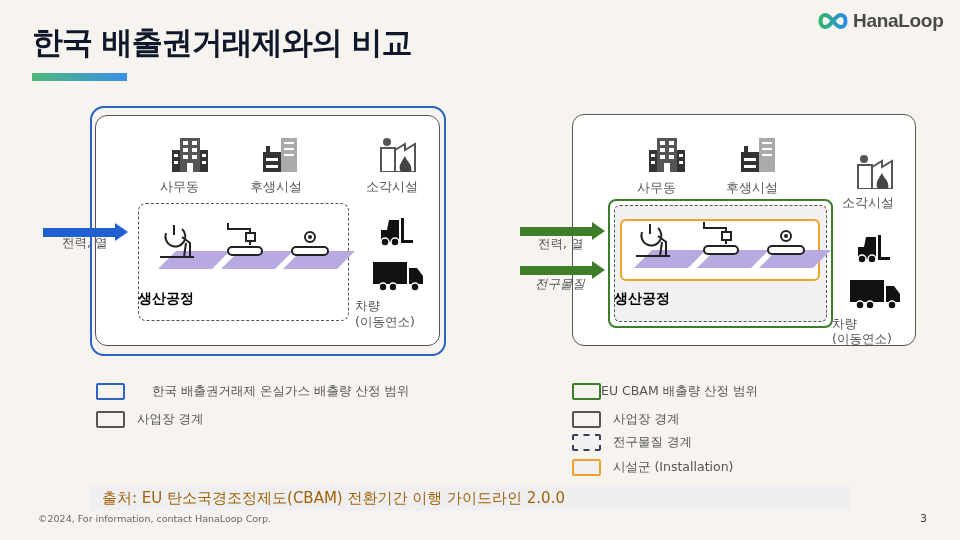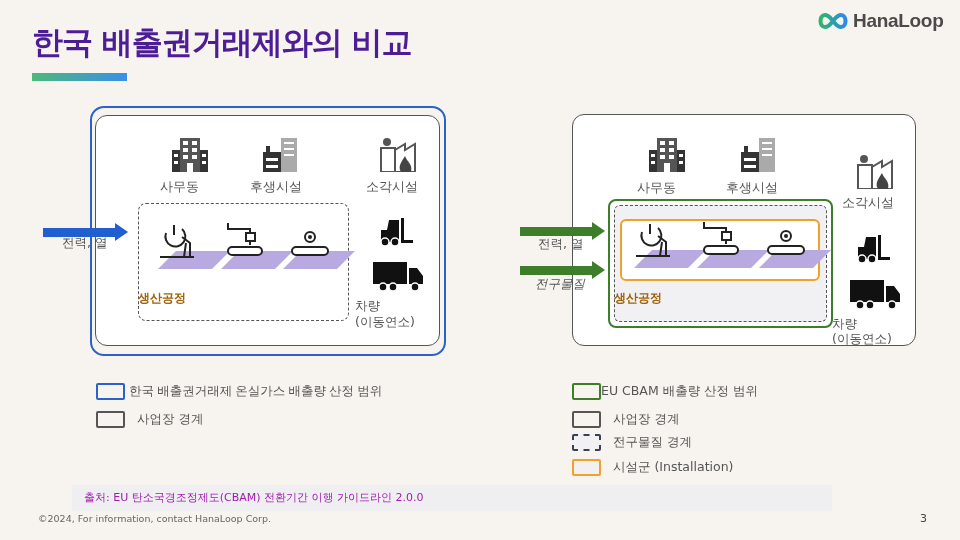--- a/index.html
+++ b/index.html
@@ -1,48 +1,48 @@
 <!DOCTYPE html>
 <html><head>
 <meta charset="utf-8">
 <style>
   * { box-sizing: border-box; margin: 0; padding: 0; }
   html, body { width: 960px; height: 540px; overflow: hidden; }
   body { background: #f7f4ef; font-family: "DejaVu Sans", "Liberation Sans", sans-serif; color: #555; position: relative; }
   .abs { position: absolute; }
 
-  .title { left: 32px; top: 22px; font-size: 31px; font-weight: bold; color: #4c1d95; letter-spacing: -1px; }
+  .title { left: 32px; top: 22px; font-size: 31px; font-weight: bold; color: #0f172a; letter-spacing: -1px; }
   .title-bar { left: 32px; top: 73px; width: 95px; height: 8px; background: linear-gradient(90deg, #4fb87a, #3a8fe8); }
 
   .logo { left: 816px; top: 10px; display: flex; align-items: center; gap: 3px; }
   .logo-text { font-size: 19px; font-weight: bold; color: #4a4a4a; font-family: "Liberation Sans", sans-serif; letter-spacing: -0.3px; }
 
   
   .scope-kr { left: 90px; top: 106px; width: 356px; height: 250px; border: 2.5px solid #2a62c9; border-radius: 14px; }
   .site-box { border: 1.5px solid #555; border-radius: 12px; background: #fff; }
   .site-left { left: 95px; top: 115px; width: 345px; height: 231px; }
   .site-right { left: 572px; top: 114px; width: 344px; height: 232px; }
 
   .proc-left { left: 138px; top: 203px; width: 211px; height: 118px; border: 1.2px dashed #555; border-radius: 8px; }
   .scope-eu { left: 608px; top: 199px; width: 225px; height: 129px; border: 2.5px solid #3e7d2a; border-radius: 8px; }
   .proc-right { left: 614px; top: 205px; width: 213px; height: 117px; border: 1.2px dashed #555; border-radius: 6px; background: #f1f1f3; }
   .install { left: 620px; top: 219px; width: 200px; height: 62px; border: 2px solid #f0a12a; border-radius: 6px; background: #fff; }
 
   .label { font-size: 12.5px; color: #555; white-space: nowrap; }
-  .label-strong { font-size: 12px; font-weight: bold; color: #a16207; white-space: nowrap; }
+  .label-strong { font-size: 14px; font-weight: bold; color: #000000; white-space: nowrap; }
   .center { text-align: left; }
 
   .arrow { display: flex; align-items: center; }
   .arrow .shaft { height: 9px; }
   .arrow .head { width: 0; height: 0; border-top: 9px solid transparent; border-bottom: 9px solid transparent; }
 
   .legend-box { width: 29px; height: 17px; border-radius: 2px; }
   .legend-text { font-size: 12.5px; color: #555; white-space: nowrap; }
 
-  .source { left: 72px; top: 485px; width: 760px; height: 26px; background: #efeff1; font-size: 11px; color: #a21caf; padding-left: 12px; line-height: 26px; }
+  .source { left: 90px; top: 485px; width: 760px; height: 26px; background: #efeff1; font-size: 15px; color: #a16207; padding-left: 12px; line-height: 26px; }
   .footer { left: 38px; top: 513px; font-size: 9.5px; color: #666; }
   .pageno { left: 920px; top: 512px; font-size: 11px; color: #444; }
 
   .conveyor-floor { position: absolute; width: 54px; height: 18px; background: #b8a9e0; transform: skewX(-45deg); }
 </style>
 </head>
 <body>
 
 <div class="abs title">한국 배출권거래제와의 비교</div>
 <div class="abs title-bar"></div>
@@ -265,21 +265,21 @@
       <rect x="0" y="0" width="34" height="22" fill="#111"></rect>
       <path d="M36 6 L44 6 L50 14 L50 22 L36 22 Z" fill="#111"></path>
       <circle cx="10" cy="25" r="4" fill="#111" stroke="#fff" stroke-width="1.5"></circle>
       <circle cx="20" cy="25" r="4" fill="#111" stroke="#fff" stroke-width="1.5"></circle>
       <circle cx="42" cy="25" r="4" fill="#111" stroke="#fff" stroke-width="1.5"></circle>
     </svg>
 </div>
 <div class="abs label center" style="left:832px; top:316px; width:70px;">차량</div>
 <div class="abs label center" style="left:832px; top:331px; width:70px;">(이동연소)</div>
 
-<div class="abs" style="left:96px; top:383px; display:flex; align-items:flex-end; gap:4px;font-family:Liberation Serif, serif;">
+<div class="abs" style="left:96px; top:383px; display:flex; align-items:flex-end; gap:27px;">
   <div class="legend-box" style="border:2px solid #2a62c9;"></div>
   <span class="legend-text">한국 배출권거래제 온실가스 배출량 산정 범위</span>
 </div>
 <div class="abs" style="left:96px; top:411px; display:flex; align-items:center; gap:12px;">
   <div class="legend-box" style="border:2px solid #555;"></div>
   <span class="legend-text">사업장 경계</span>
 </div>
 
 <div class="abs" style="left:572px; top:383px; display:flex; align-items:center; ">
   <div class="legend-box" style="border:2px solid #3e7d2a;"></div>

